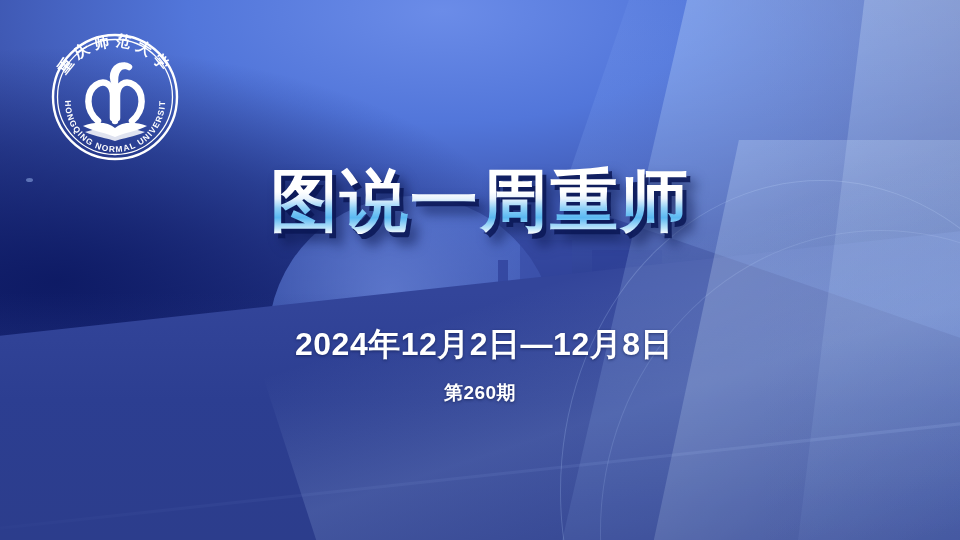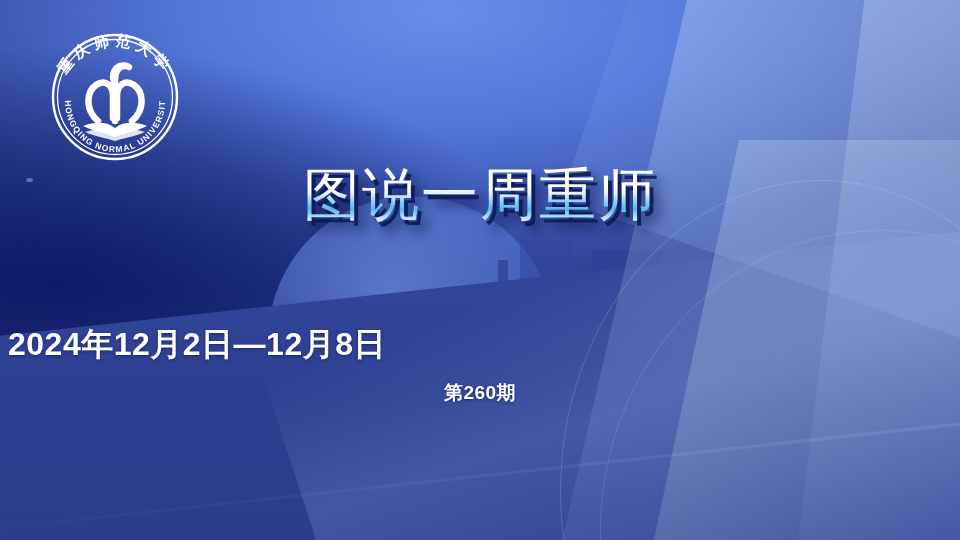--- a/index.html
+++ b/index.html
@@ -134,42 +134,43 @@
   
   .headline-wrap {
     position: absolute;
     left: 0; right: 0; top: 166px;
     text-align: center;
     pointer-events: none;
   }
   .headline {
     display: inline-block;
     font-family: "DejaVu Serif", "Liberation Serif", serif;
-    font-weight: 400;
-    font-size: 57px;
+    font-weight: 700;
+    font-size: 68px;
     line-height: 1;
     letter-spacing: 2px;
     background: linear-gradient(to bottom,
         #ffffff 0%,
         #ffffff 38%,
         #e8f3fd 48%,
         #8fd0f7 62%,
         #5ab8f2 76%,
         #bfe6fb 92%,
         #ffffff 100%);
     -webkit-background-clip: text;
     background-clip: text;
     color: transparent;
     -webkit-text-fill-color: transparent;
     filter: drop-shadow(4px 5px 0 rgba(11,24,86,0.85)) drop-shadow(7px 8px 6px rgba(8,18,70,0.55));
   }
 
   .date-line {
     position: absolute;
     left: 0; right: 0; top: 323px;
+    text-align: center;
     color: #ffffff;
     font-size: 32px;
     font-weight: 700;
     letter-spacing: 0.5px;
     text-shadow: 0 1px 3px rgba(6,16,60,0.55);
     margin-left: 8px;
   }
   .issue-line {
     position: absolute;
     left: 0; right: 0; top: 380px;

